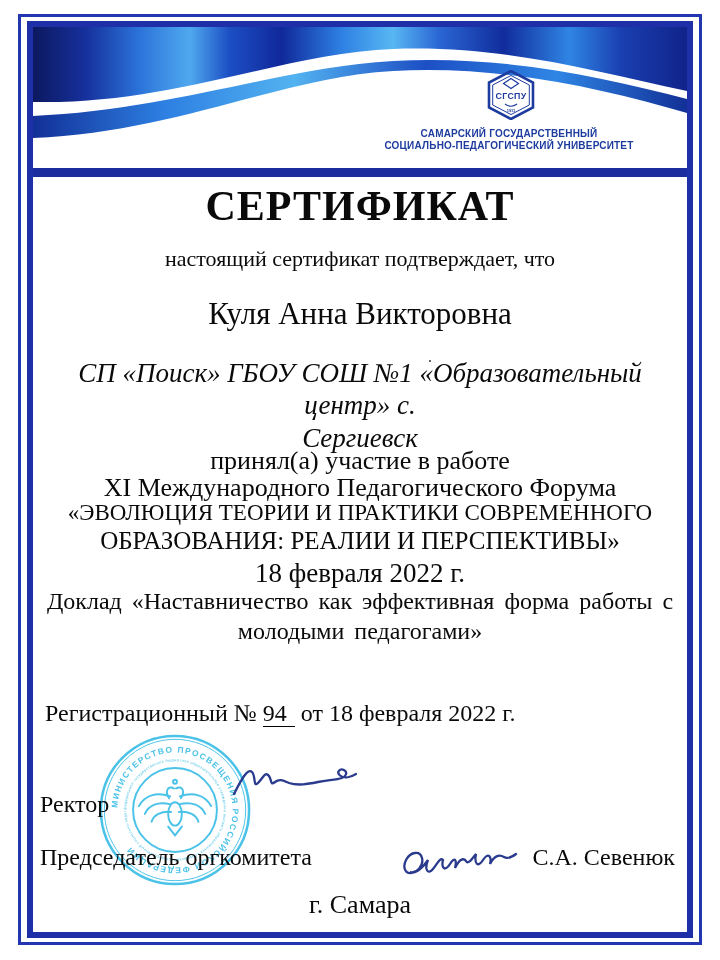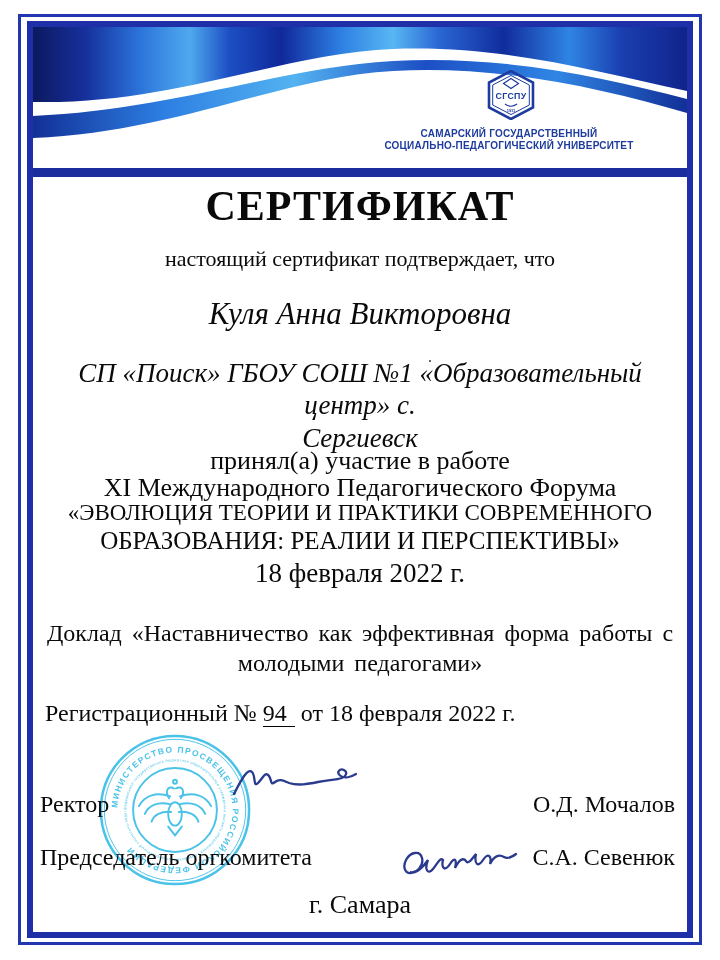--- a/index.html
+++ b/index.html
@@ -15,29 +15,29 @@
   .banner svg{display:block;}
   .banner-bar{position:absolute;left:33px;top:168px;width:654px;height:9px;background:#1b2d9e;}
   .logo{position:absolute;left:485px;top:70px;width:52px;height:50px;}
   .uni-name{position:absolute;left:330px;top:128px;width:358px;text-align:center;
             font-family:"Liberation Sans",sans-serif;font-weight:bold;font-size:10px;
             line-height:1.22;color:#1d3c9e;letter-spacing:.2px;}
   
   .c{position:absolute;left:40px;right:40px;text-align:center;}
   .title{top:182px;font-size:42px;font-weight:bold;letter-spacing:1px;}
   .subtitle{top:246px;font-size:22px;}
-  .recipient{top:296px;font-size:31px;font-style:italic;}
+  .recipient{top:296px;font-size:31px;}
   .stray{position:absolute;left:428px;top:348px;font-size:16px;color:#333;}
   .affil{top:357px;font-size:27px;font-style:italic;line-height:1.2;}
   .participation{top:446px;font-size:26px;}
   .forum{top:473px;font-size:26px;}
   .forum-title1{top:500px;font-size:23px;}
   .forum-title2{top:527px;font-size:25px;}
   .edate{top:558px;font-size:27px;}
-  .report{top:618px;font-size:24px;word-spacing:4px;line-height:1.25;}
+  .report{top:586px;font-size:24px;word-spacing:4px;line-height:1.25;}
   .reg{position:absolute;left:45px;top:700px;font-size:24px;text-align:left;}
   .reg .num{border-bottom:1.5px solid #000;padding-right:8px;}
   .sig-label{position:absolute;left:40px;font-size:24px;}
   .sig-name{position:absolute;right:45px;font-size:24px;}
   .rector-label{top:791px;} .rector-name{top:791px;}
   .chair-label{top:844px;}  .chair-name{top:844px;text-align:right;}
   .city{top:890px;font-size:26px;}
   
   .stamp{position:absolute;left:97px;top:732px;width:156px;height:156px;
          mix-blend-mode:multiply;opacity:.95;}
@@ -117,21 +117,20 @@
   <div class="c forum-title2">ОБРАЗОВАНИЯ: РЕАЛИИ И ПЕРСПЕКТИВЫ»</div>
   <div class="c edate">18 февраля 2022 г.</div>
   <div class="c report">
     <div>Доклад «Наставничество как эффективная форма работы с</div>
     <div>молодыми педагогами»</div>
   </div>
 
   <div class="reg"><span>Регистрационный № </span><span class="num">94</span> <span>от 18 февраля 2022 г.</span></div>
 
   <div class="sig-label rector-label">Ректор</div>
-  <div class="sig-name rector-name">О.Д. Мочалов</div>
   <div class="sig-label chair-label">Председатель оргкомитета</div>
   <div class="sig-name chair-name">С.А. Севенюк</div>
 
   <div class="c city">г. Самара</div>
 
   <div class="stamp">
     <svg width="156" height="156" viewBox="0 0 160 160">
       <defs>
         <path id="ringPath" d="M 21,80 A 59,59 0 1 1 139,80 A 59,59 0 1 1 21,80"></path>
         <path id="ringPath2" d="M 30,80 A 50,50 0 1 1 130,80 A 50,50 0 1 1 30,80"></path>

